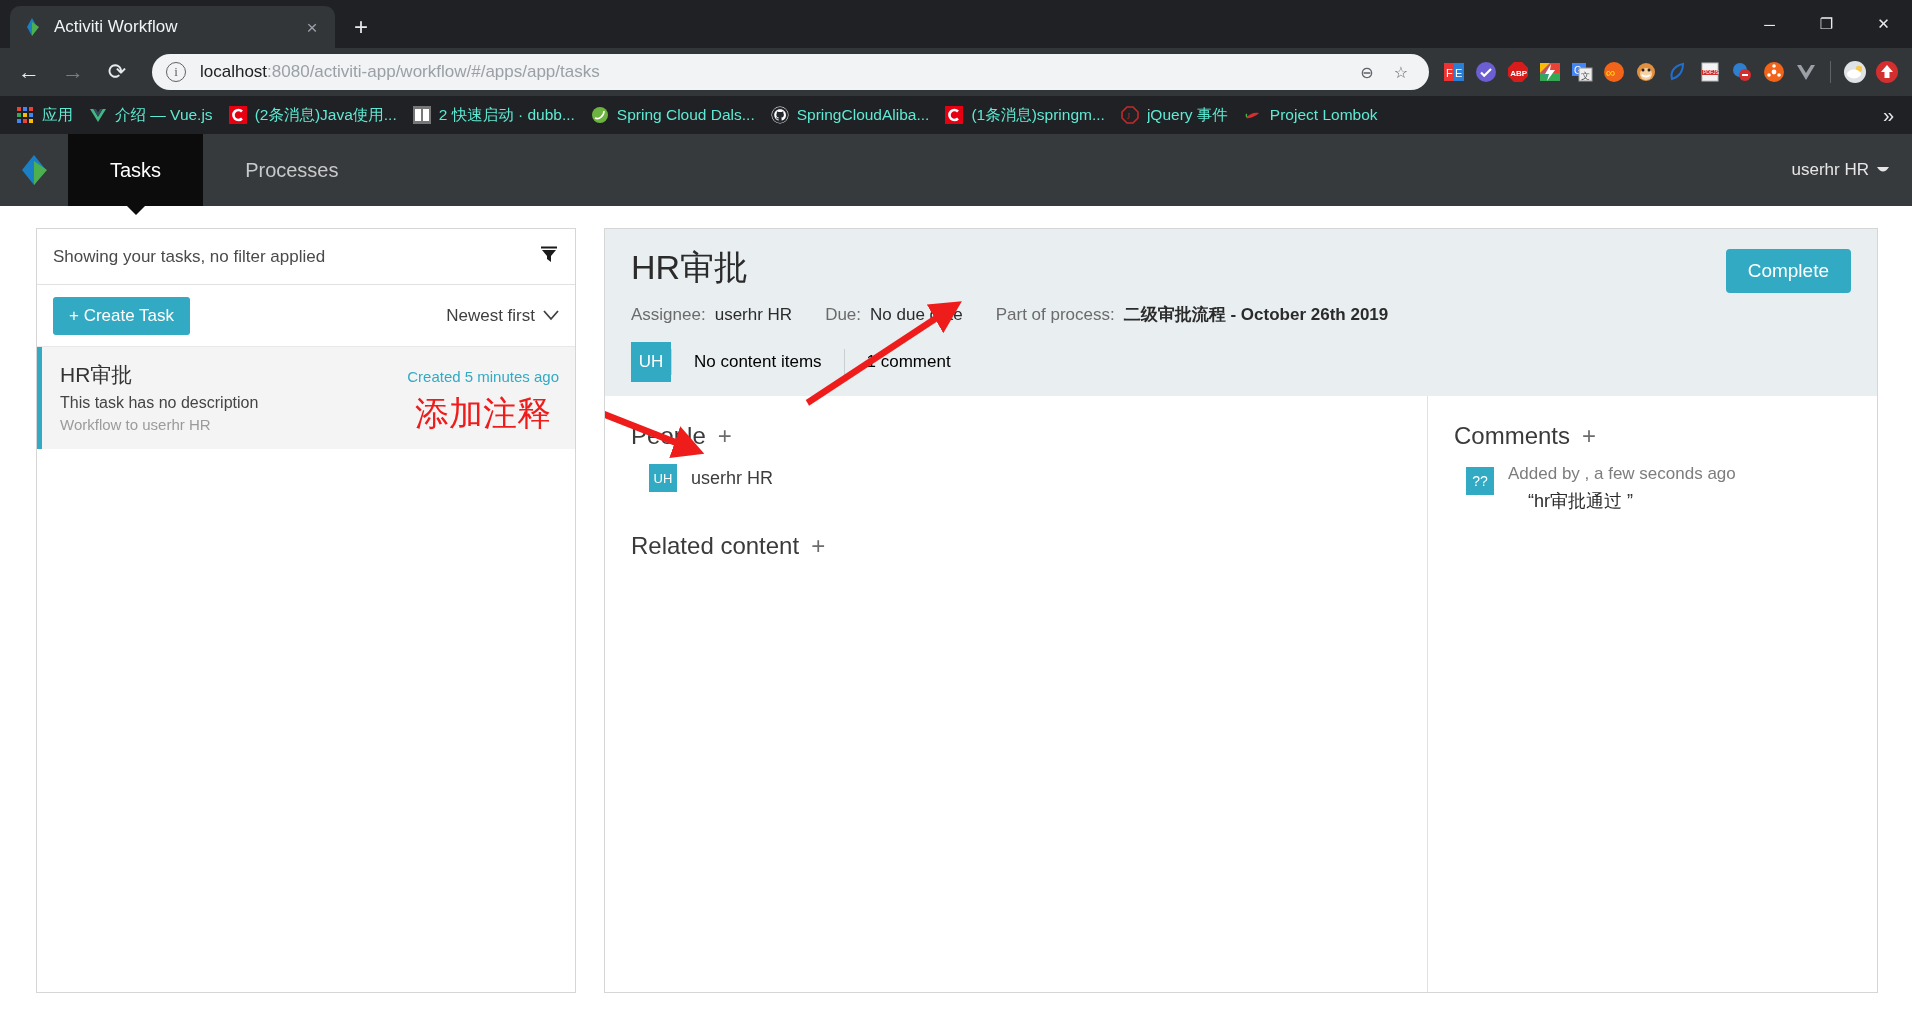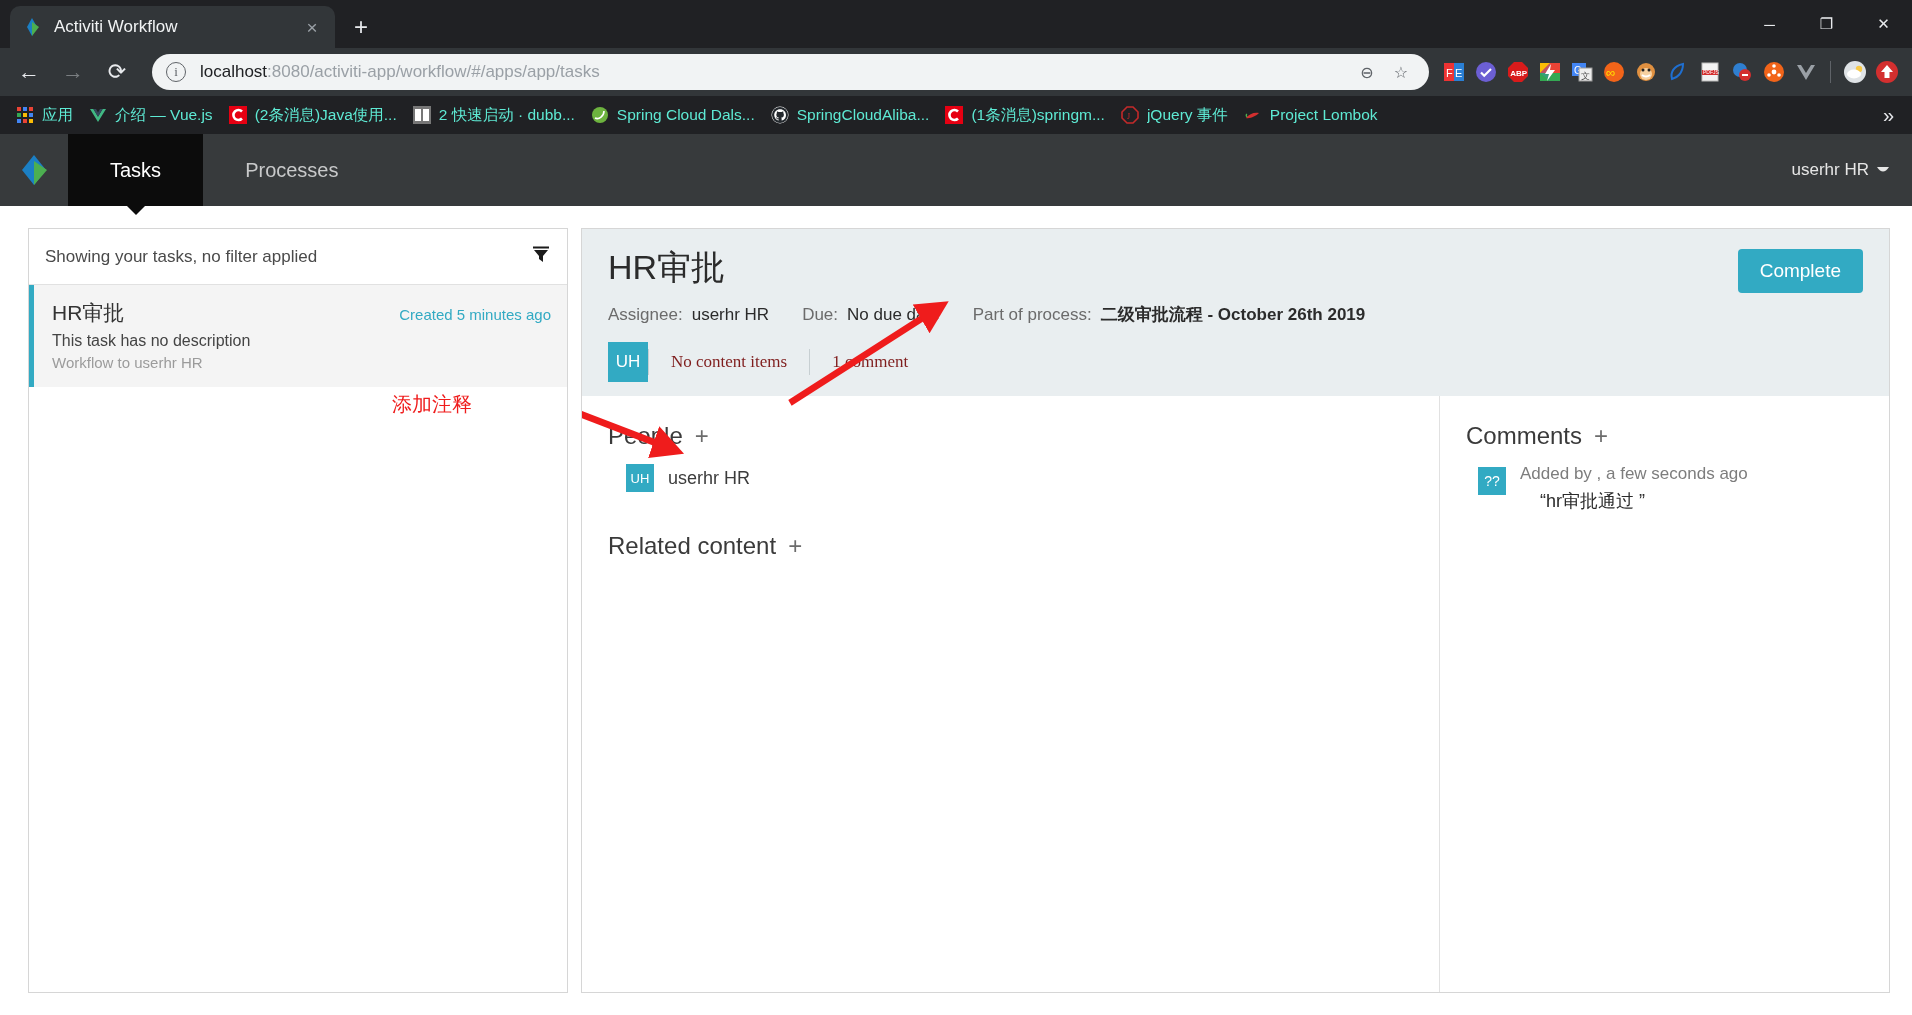--- a/index.html
+++ b/index.html
@@ -121,22 +121,22 @@
     transform: translateX(-50%);
     border-left: 9px solid transparent; border-right: 9px solid transparent;
     border-top: 9px solid #0c0c0c;
   }
   .user-menu {
     margin-left: auto; display: flex; align-items: center; padding-right: 22px;
     color: #e6e6e6; font-size: 17px; cursor: pointer; gap: 7px;
   }
 
   .workspace {
-    flex: 1 1 auto; display: flex; padding: 22px 22px 22px 28px; gap: 13px;
-    min-height: 0; background: #fff;
+    flex: 1 1 auto; display: flex; padding: 22px 34px 22px 28px; gap: 28px;
+    min-height: 0; background: #fff; margin-left: 8px;
   }
 
   
   .tasklist {
     width: 540px; flex: 0 0 540px; border: 1px solid #d6d6d6; background: #fff;
     display: flex; flex-direction: column; min-height: 0;
   }
   .filter-bar {
     height: 56px; border-bottom: 1px solid #e1e1e1; display: flex;
     align-items: center; padding: 0 16px; flex: 0 0 auto;
@@ -192,22 +192,22 @@
   .meta-value.last { margin-right: 0; font-weight: bold; }
   .detail-subbar {
     margin-top: 16px; display: flex; align-items: center; gap: 0;
   }
   .avatar {
     width: 40px; height: 40px; background: #32aac3; color: #fff;
     display: flex; align-items: center; justify-content: center;
     font-size: 17px; flex: 0 0 auto;
   }
   .subbar-item {
-    padding: 0 22px; font-size: 17px; color: #7f1d1d; cursor: pointer;
-    border-left: 1px solid #c7cfd2; height: 26px; display: flex; align-items: center; font-family: Liberation Serif, serif;
+    padding: 0 22px; font-size: 17px; color: #000000; cursor: pointer;
+    border-left: 1px solid #c7cfd2; height: 26px; display: flex; align-items: center;
   }
   .subbar-item:first-of-type { margin-left: 22px; }
 
   .detail-body { flex: 1 1 auto; display: flex; min-height: 0; }
   .panel-left { flex: 1 1 auto; padding: 26px; min-width: 0; }
   .panel-right {
     width: 450px; flex: 0 0 450px; border-left: 1px solid #e1e1e1; padding: 26px;
   }
   .section-head {
     display: flex; align-items: center; gap: 12px; margin-bottom: 14px;
@@ -230,21 +230,21 @@
     font-size: 14px; flex: 0 0 auto; margin-top: 3px;
   }
   .comment-meta { font-size: 17px; color: #7d7d7d; }
   .comment-text { font-size: 18px; color: #2b2b2b; margin-top: 5px; margin-left: 20px; }
 
   
   .annotations {
     position: absolute; inset: 0; pointer-events: none; z-index: 50;
   }
   .anno-text {
-    position: absolute; color: #ef1c1c; font-size: 20px; white-space: nowrap;
+    position: absolute; color: #ef1c1c; font-size: 34px; white-space: nowrap;
   }
 </style>
 </head>
 <body>
 
 <div class="browser">
 
   <div class="titlebar">
     <div class="tab">
       <span class="tab-favicon">
@@ -502,20 +502,31 @@
         <div class="filter-bar">
           <span class="filter-text">Showing your tasks, no filter applied</span>
           <span class="filter-icon">
             <svg width="20" height="20" viewBox="0 0 20 20">
                 <rect x="2" y="2.5" width="16" height="2" fill="#1b1b1b"></rect>
                 <polygon points="3,6 17,6 12,12 12,18 8,15 8,12" fill="#1b1b1b"></polygon>
               </svg>
           </span>
         </div>
 
+        <div class="list-actions">
+          <button class="create-btn">+ Create Task</button>
+          <div class="sort-ctl">
+            <span>Newest first</span>
+            <span>
+              <svg width="16" height="11" viewBox="0 0 16 11">
+                  <path d="M1 1l7 8 7-8" stroke="#3f3f3f" stroke-width="1.8" fill="none"></path>
+                </svg>
+            </span>
+          </div>
+        </div>
 
         <div class="task-item">
           <div class="task-row1">
             <span class="task-name">HR审批</span>
             <span class="task-created">Created 5 minutes ago</span>
           </div>
           <div class="task-desc">This task has no description</div>
           <div class="task-assigned">Workflow to userhr HR</div>
         </div>
       </div>

